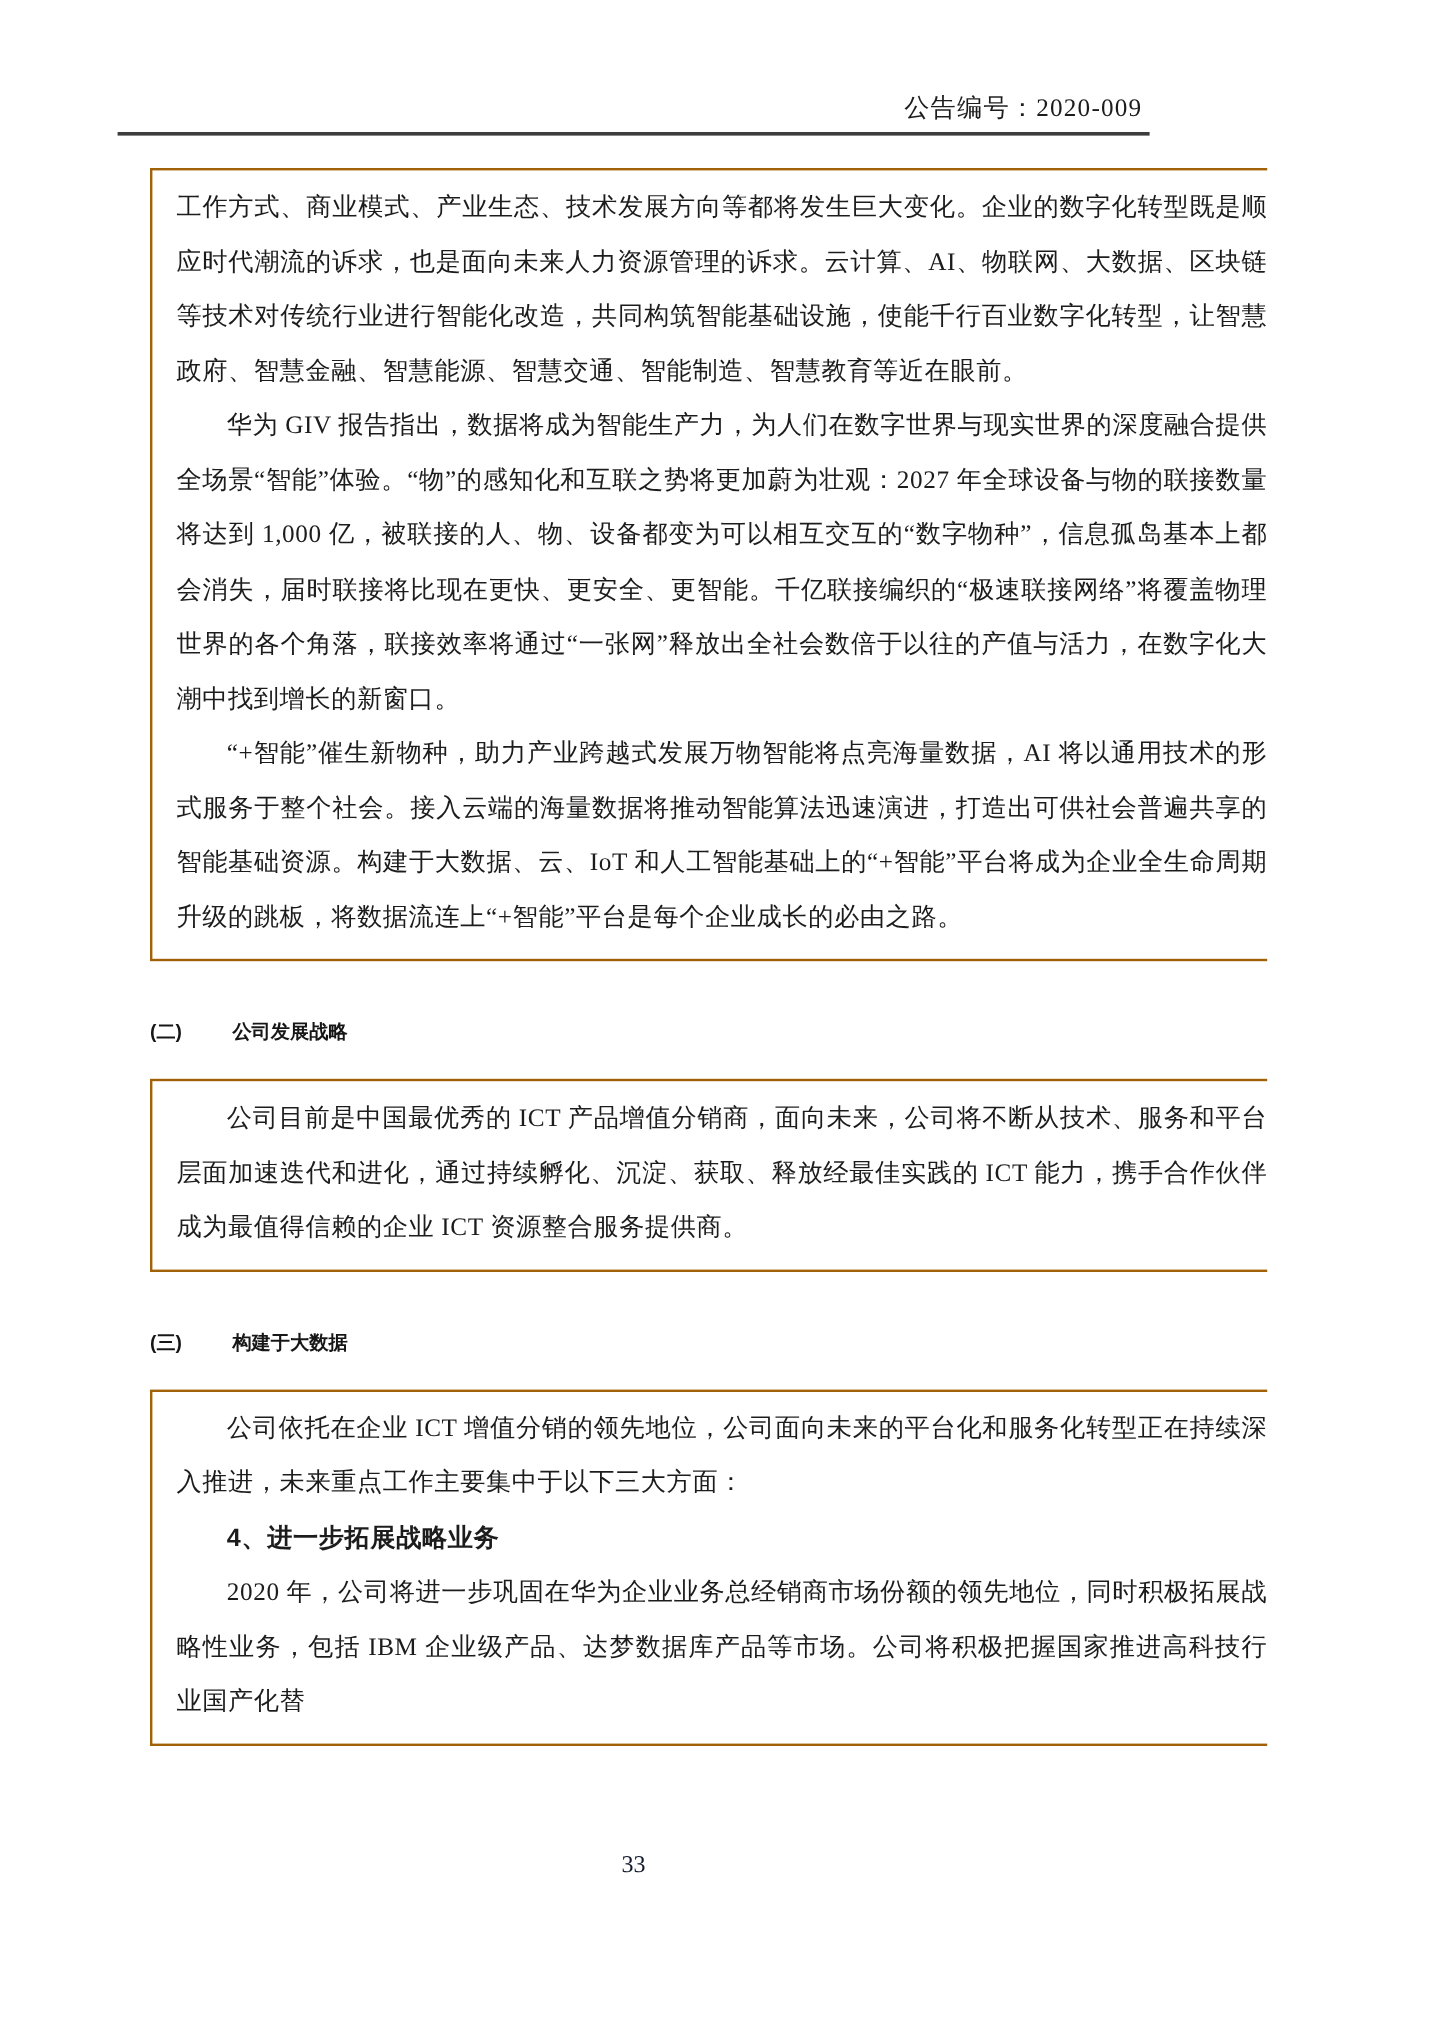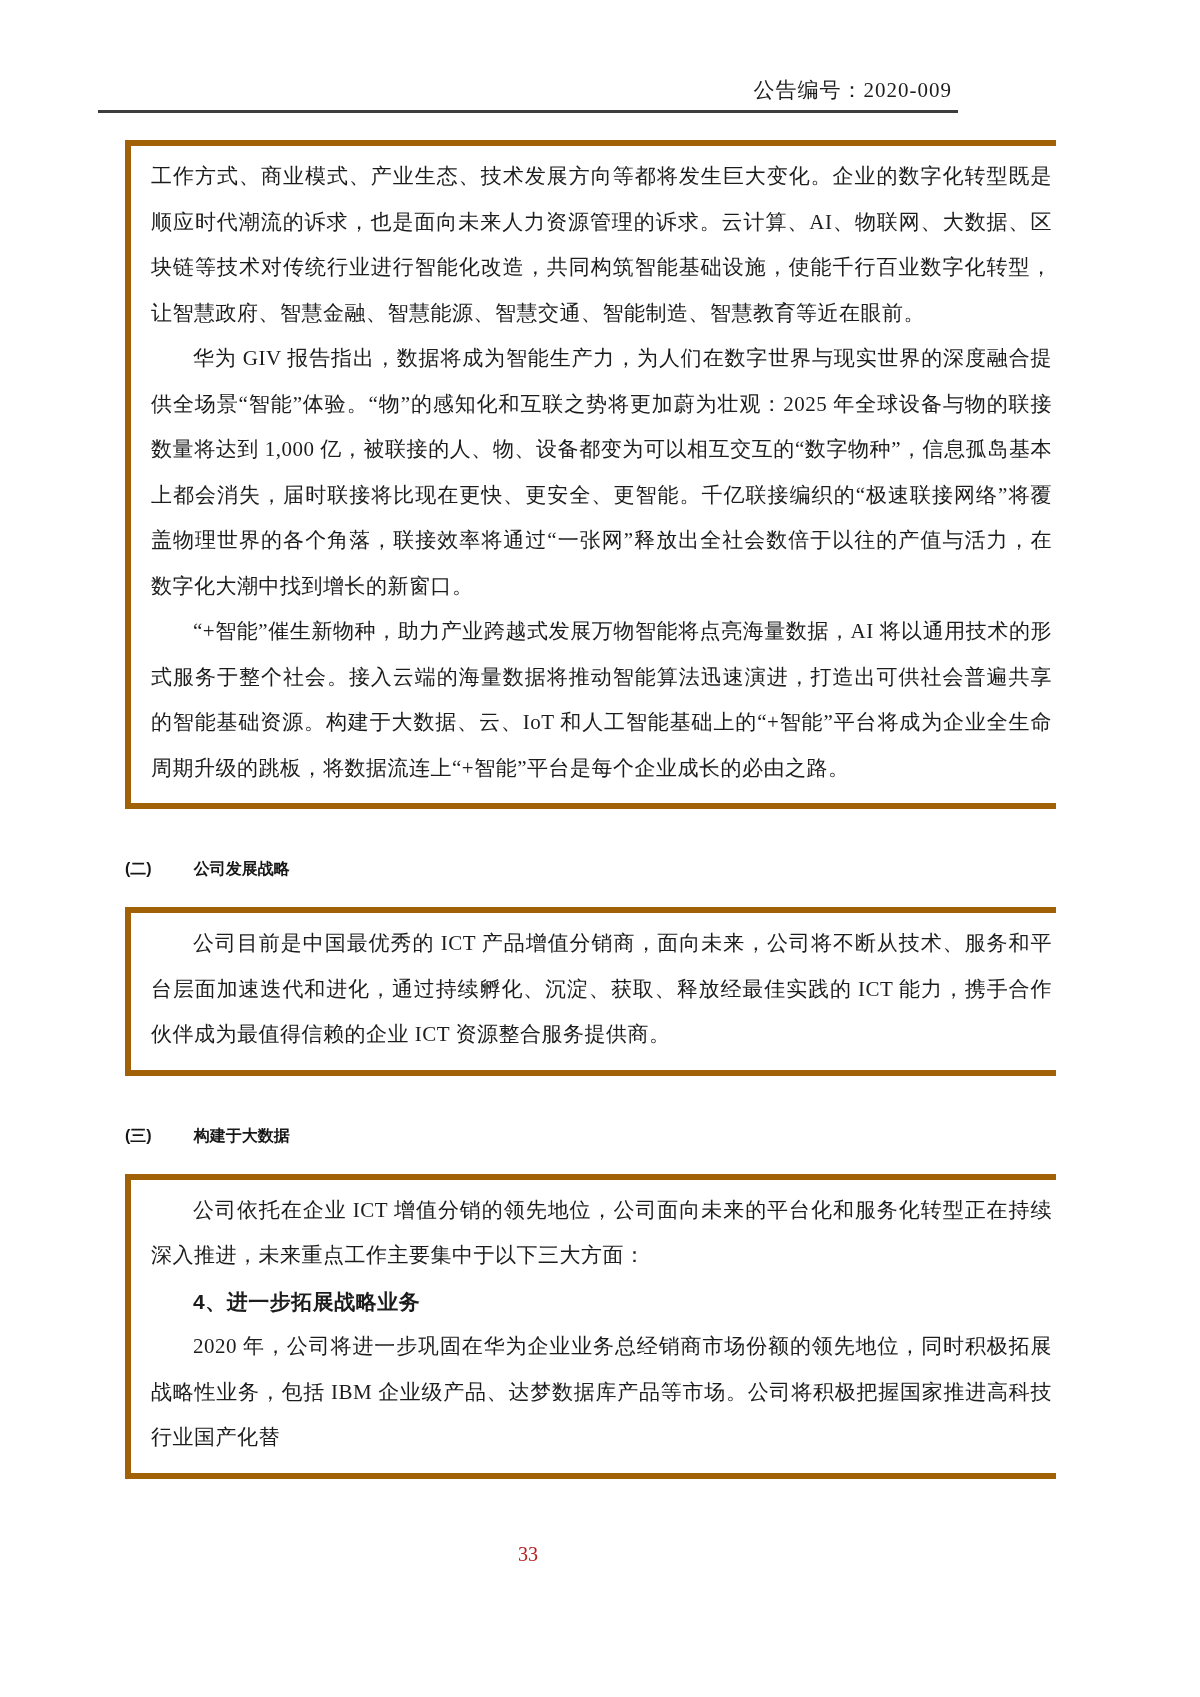--- a/index.html
+++ b/index.html
@@ -34,21 +34,21 @@
   }
   .content {
     position: absolute;
     top: 140px;
     left: 125px;
     width: 953px;
   }
   .text-box {
     box-sizing: border-box;
     width: 100%;
-    border: 6px solid #a16207;
+    border: 2px solid #a16207;
     background: #ffffff;
     padding: 8px 20px 12px 20px;
     font-size: 21px;
     line-height: 45.5px;
     text-align: justify;
     letter-spacing: 0.5px;
   }
   .text-box p {
     margin: 0;
   }
@@ -72,37 +72,37 @@
     display: inline-block;
     margin-right: 42px;
   }
   .page-number {
     position: absolute;
     top: 1543px;
     left: 0;
     width: 100%;
     text-align: center;
     font-size: 20px;
-    color: #b91c1c;
+    color: #0f172a;
   }
 </style>
 </head>
 <body>
 
 <div class="page">
 
   <div class="doc-number">公告编号：2020-009</div>
 
   <div class="header-rule"></div>
 
   <div class="content">
 
     <div class="text-box">
       <p>工作方式、商业模式、产业生态、技术发展方向等都将发生巨大变化。企业的数字化转型既是顺应时代潮流的诉求，也是面向未来人力资源管理的诉求。云计算、AI、物联网、大数据、区块链等技术对传统行业进行智能化改造，共同构筑智能基础设施，使能千行百业数字化转型，让智慧政府、智慧金融、智慧能源、智慧交通、智能制造、智慧教育等近在眼前。</p>
-      <p class="indent">华为 GIV 报告指出，数据将成为智能生产力，为人们在数字世界与现实世界的深度融合提供全场景“智能”体验。“物”的感知化和互联之势将更加蔚为壮观：2025 年全球设备与物的联接数量将达到 1,000 亿，被联接的人、物、设备都变为可以相互交互的“数字物种”，信息孤岛基本上都会消失，届时联接将比现在更快、更安全、更智能。千亿联接编织的“极速联接网络”将覆盖物理世界的各个角落，联接效率将通过“一张网”释放出全社会数倍于以往的产值与活力，在数字化大潮中找到增长的新窗口。</p>
+      <p class="indent">华为 GIV 报告指出，数据将成为智能生产力，为人们在数字世界与现实世界的深度融合提供全场景“智能”体验。“物”的感知化和互联之势将更加蔚为壮观：2027 年全球设备与物的联接数量将达到 1,000 亿，被联接的人、物、设备都变为可以相互交互的“数字物种”，信息孤岛基本上都会消失，届时联接将比现在更快、更安全、更智能。千亿联接编织的“极速联接网络”将覆盖物理世界的各个角落，联接效率将通过“一张网”释放出全社会数倍于以往的产值与活力，在数字化大潮中找到增长的新窗口。</p>
       <p class="indent">“+智能”催生新物种，助力产业跨越式发展万物智能将点亮海量数据，AI 将以通用技术的形式服务于整个社会。接入云端的海量数据将推动智能算法迅速演进，打造出可供社会普遍共享的智能基础资源。构建于大数据、云、IoT 和人工智能基础上的“+智能”平台将成为企业全生命周期升级的跳板，将数据流连上“+智能”平台是每个企业成长的必由之路。</p>
     </div>
 
     <div class="section-heading">
       <span class="num">(二)</span><span>公司发展战略</span>
     </div>
 
     <div class="text-box">
       <p class="indent">公司目前是中国最优秀的 ICT 产品增值分销商，面向未来，公司将不断从技术、服务和平台层面加速迭代和进化，通过持续孵化、沉淀、获取、释放经最佳实践的 ICT 能力，携手合作伙伴成为最值得信赖的企业 ICT 资源整合服务提供商。</p>
     </div>

